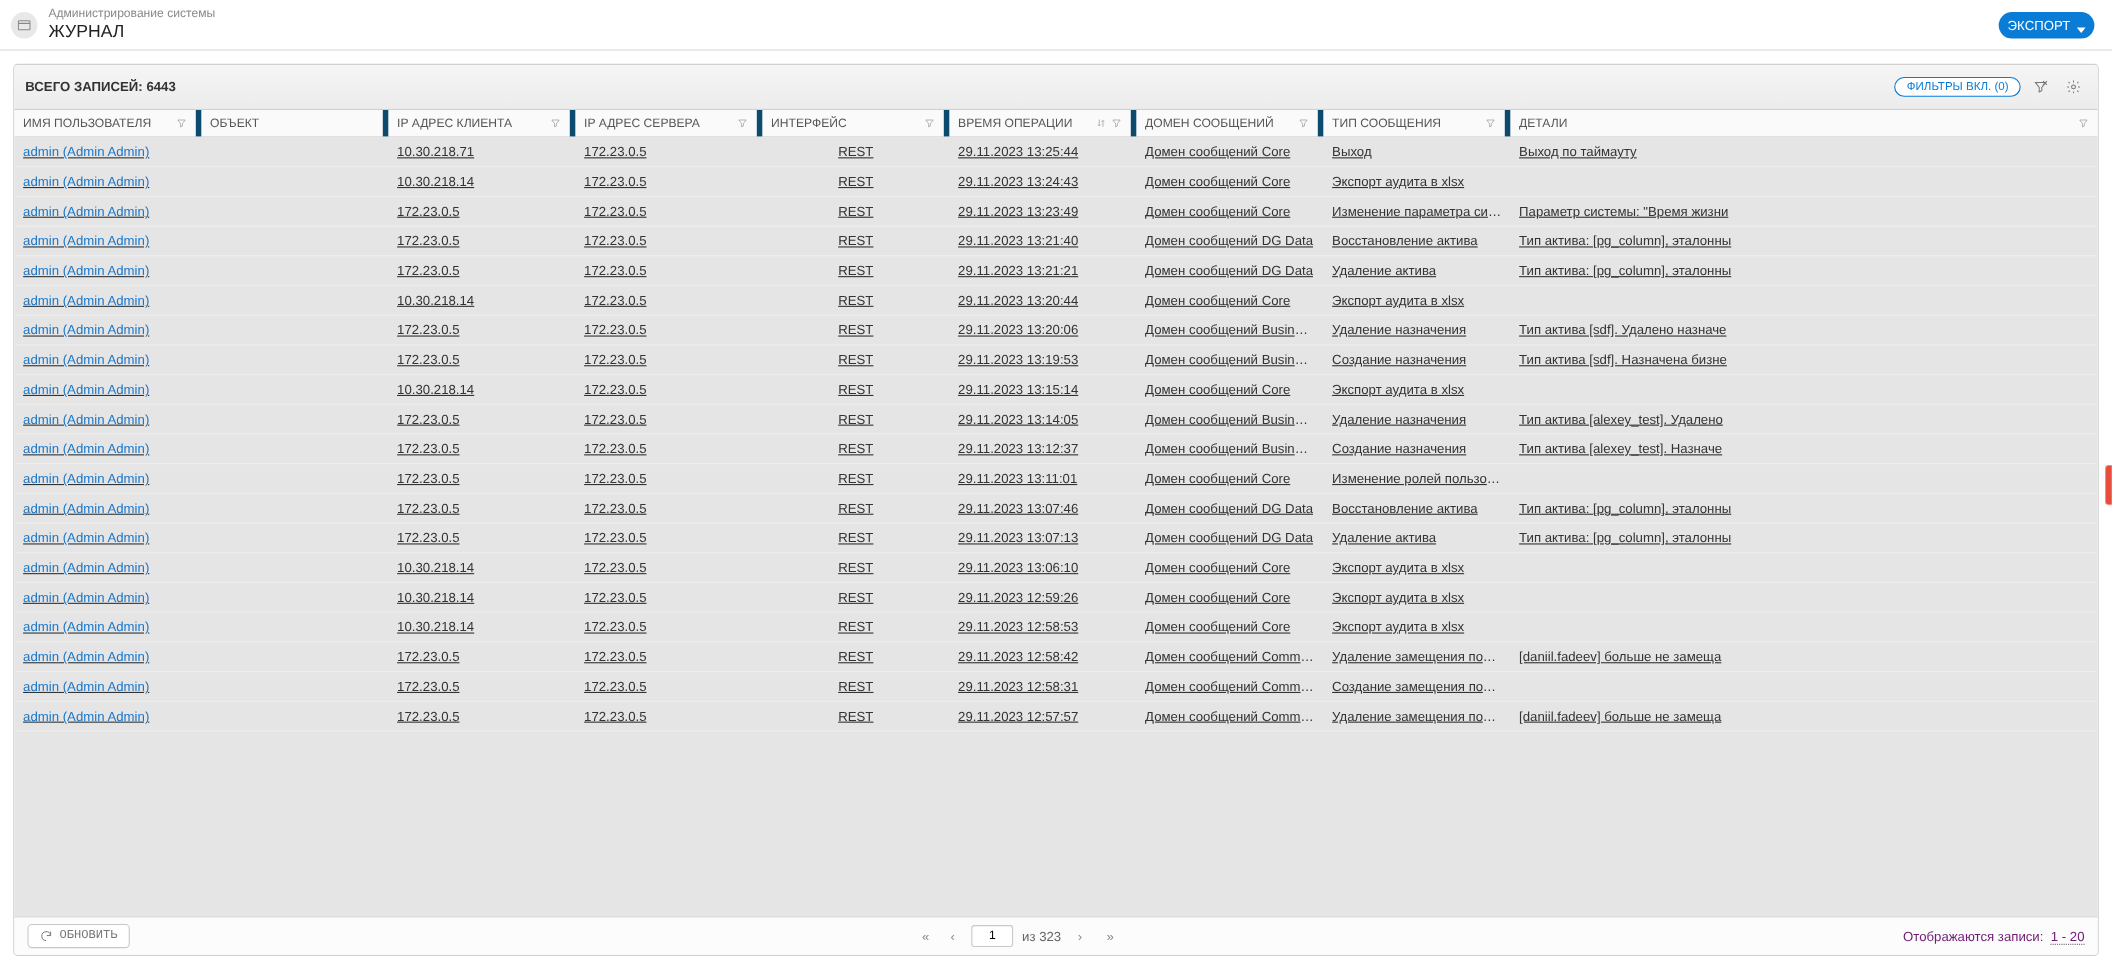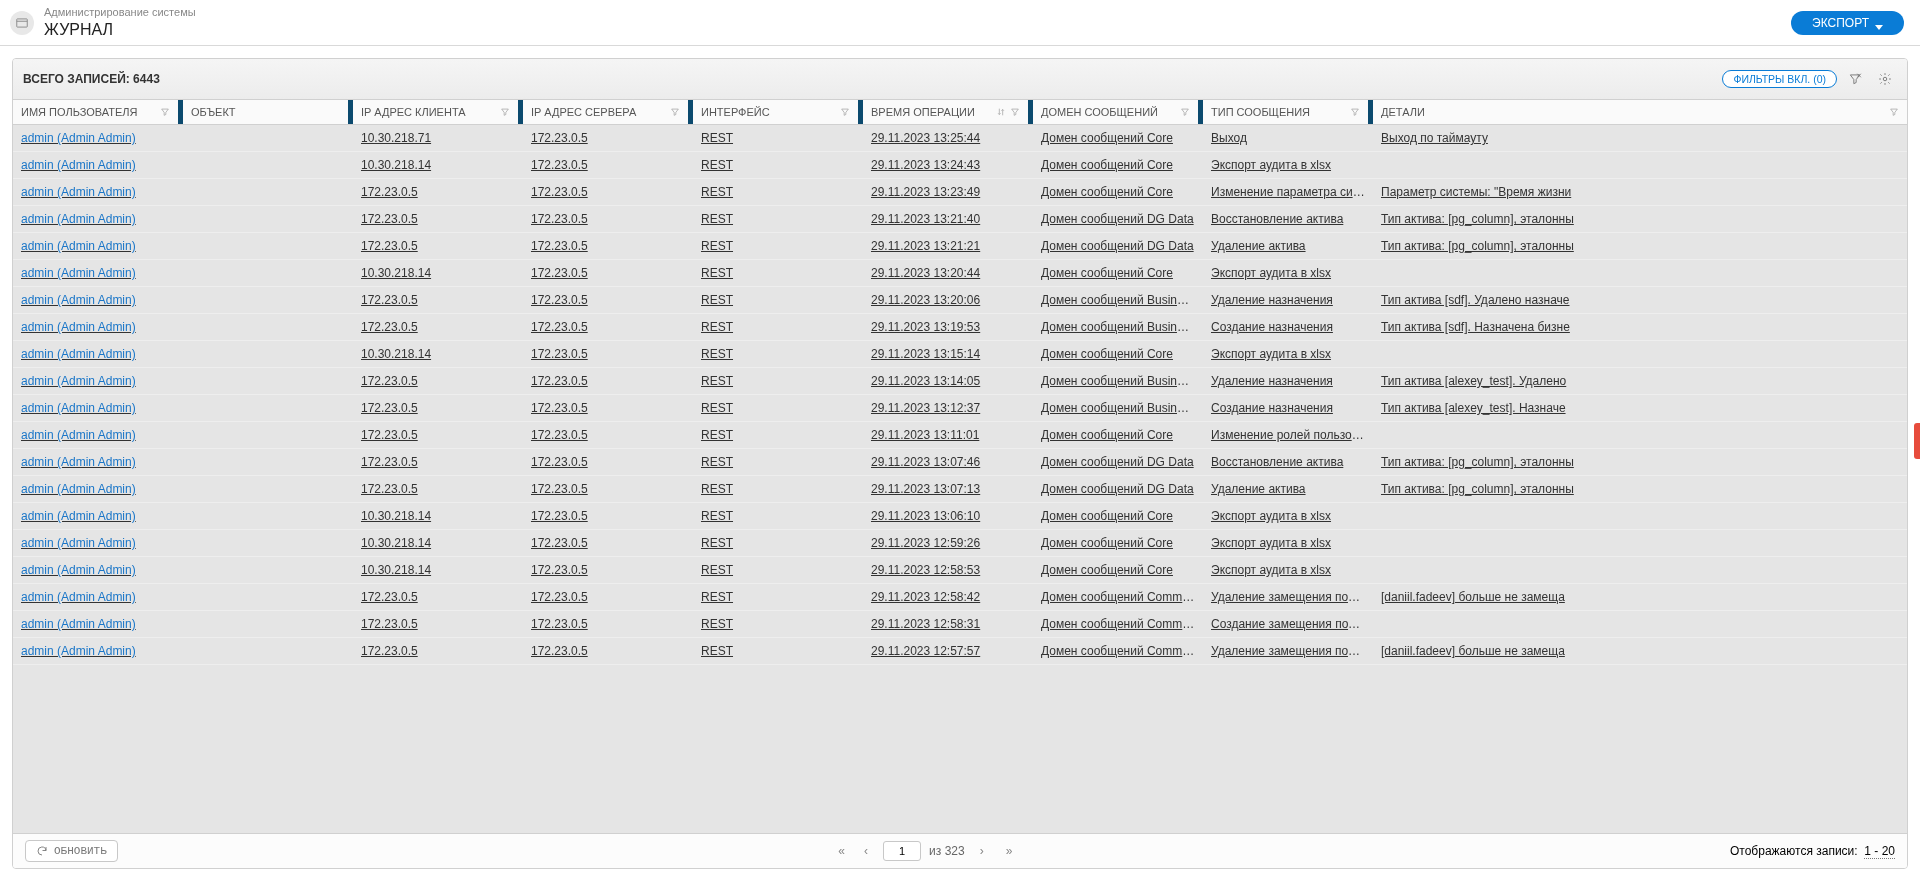--- a/index.html
+++ b/index.html
@@ -7,21 +7,21 @@
 .page { display: flex; flex-direction: column; height: 100vh; }
 
 
 .header { display: flex; align-items: center; justify-content: space-between; padding: 6px 16px 6px 10px; border-bottom: 1px solid #d9d9d9; }
 .header-left { display: flex; align-items: center; }
 .header-icon { width: 24px; height: 24px; border-radius: 50%; background: #e8e8e8; display: flex; align-items: center; justify-content: center; margin-right: 10px; }
 .header-icon svg { width: 14px; height: 14px; stroke: #888; fill: none; }
 .header-titles { line-height: 1.2; }
 .header-sub { color: #888; font-size: 11px; }
 .header-main { font-size: 16px; font-weight: 400; color: #222; margin-top: 1px; }
-.export-btn { background: #0a7cd6; color: #fff; border: none; border-radius: 14px; padding: 5px 21px; font-size: 12px; cursor: pointer; display: flex; align-items: flex-end; gap: 6px; }
+.export-btn { background: #0a7cd6; color: #fff; border: none; border-radius: 14px; padding: 5px 8px; font-size: 12px; cursor: pointer; display: flex; align-items: flex-end; gap: 6px; }
 .export-btn .chev { width: 0; height: 0; border-left: 4px solid transparent; border-right: 4px solid transparent; border-top: 5px solid #fff; }
 
 
 .panel { margin: 12px; border: 1px solid #d0d0d0; border-radius: 4px; display: flex; flex-direction: column; flex: 1; min-height: 0; overflow: hidden; }
 
 
 .toolbar { display: flex; align-items: center; justify-content: space-between; padding: 8px 10px; background: linear-gradient(#f5f5f5,#ececec); border-bottom: 1px solid #d0d0d0; }
 .total { font-weight: 700; font-size: 12px; text-transform: uppercase; }
 .tool-right { display: flex; align-items: center; gap: 6px; }
 .filters-pill { border: 1px solid #0a7cd6; color: #0a7cd6; background: #fff; border-radius: 11px; padding: 2px 10px; font-size: 10.5px; cursor: pointer; }
@@ -32,21 +32,21 @@
 .colrow { display: flex; border-bottom: 1px solid #d0d0d0; background: #fafafa; }
 .colcell { display: flex; align-items: center; justify-content: space-between; padding: 6px 8px; font-size: 11px; font-weight: 400; color: #555; text-transform: uppercase; border-right: 5px solid #0c4a6e; }
 .colcell:last-child { border-right: none; }
 .col-actions { margin-left: 6px; display: flex; align-items: center; gap: 4px; color: #999; }
 .funnel, .sortico { width: 10px; height: 10px; }
 
 .col-user   { width: 170px; }
 .col-object { width: 170px; }
 .col-cip    { width: 170px; }
 .col-sip    { width: 170px; }
-.col-iface  { width: 170px; }
+.col-iface  { width: 170px; text-align: center; }
 .col-time   { width: 170px; }
 .col-domain { width: 170px; }
 .col-type   { width: 170px; }
 .col-detail { flex: 1; min-width: 0; }
 
 
 .rows { flex: 1; overflow-y: scroll; overflow-x: hidden; background: #e5e5e5; min-height: 0; text-decoration: underline; }
 .rows::-webkit-scrollbar { width: 10px; }
 .rows::-webkit-scrollbar-thumb { background: #c5c5c5; border-radius: 5px; }
 .rows::-webkit-scrollbar-track { background: #f2f2f2; }
@@ -55,21 +55,21 @@
 .row .user-link { color: #1a76c8; cursor: pointer; }
 
 
 .footer { display: flex; align-items: center; justify-content: space-between; padding: 6px 12px; border-top: 1px solid #d0d0d0; background: #fcfcfc; }
 .refresh-btn { display: flex; align-items: center; gap: 6px; border: 1px solid #c8c8c8; background: #fff; color: #777; border-radius: 4px; padding: 4px 10px; font-size: 11px; cursor: pointer; font-family: Liberation Mono, monospace; }
 .refresh-btn svg { width: 12px; height: 12px; }
 .pager { display: flex; align-items: center; gap: 8px; color: #666; }
 .pager .pbtn { width: 18px; height: 18px; display: flex; align-items: center; justify-content: center; cursor: pointer; color: #888; }
 .pager .pbtn.double { letter-spacing: -3px; }
 .pager input { width: 38px; height: 20px; text-align: center; border: 1px solid #c8c8c8; border-radius: 3px; font-size: 11px; }
-.shown { color: #000000; }
+.shown { color: #701a75; }
 .shown .range { border-bottom: 1px dotted #777; }
 
 
 .side-accent { position: fixed; right: 0; top: 50%; transform: translateY(-50%); width: 6px; height: 36px; background: #e74c3c; border-radius: 3px 0 0 3px; }
 </style>
 </head>
 <body>
 
 <div class="page">
 

